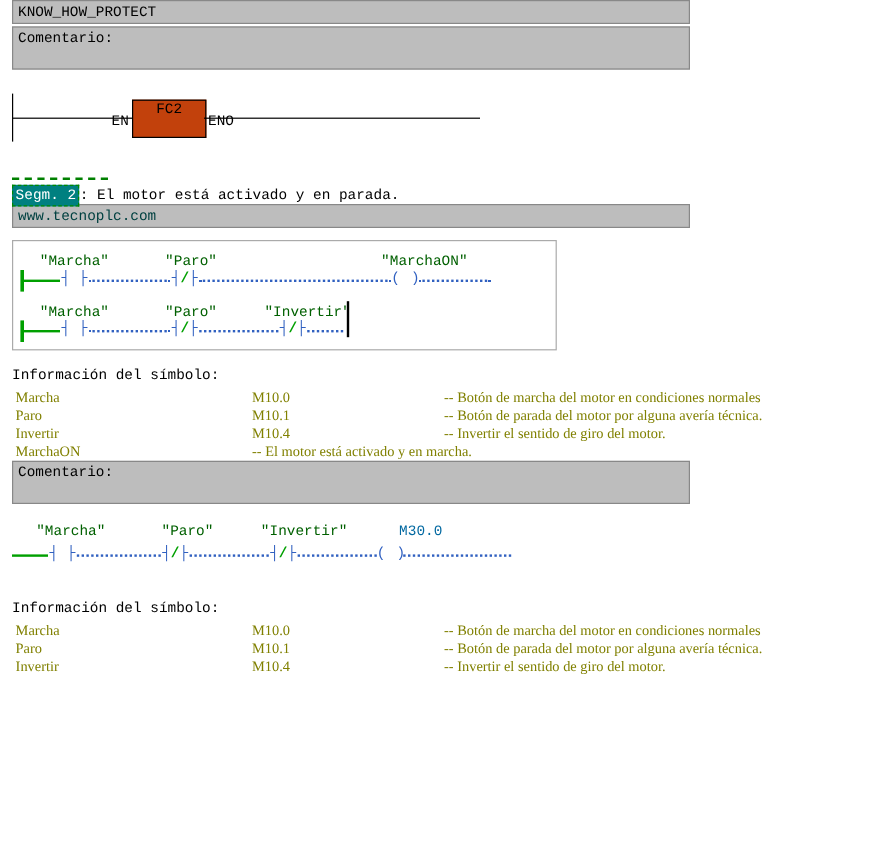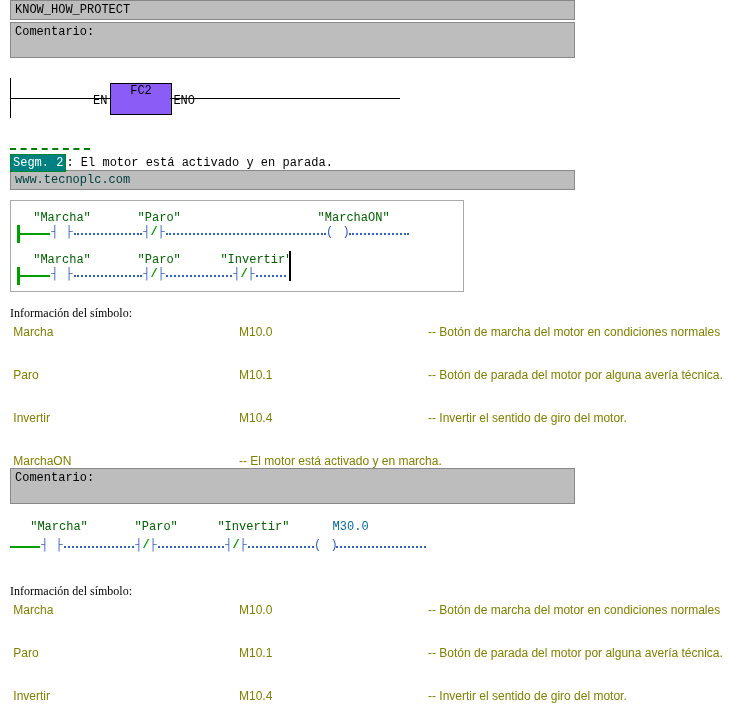--- a/index.html
+++ b/index.html
@@ -34,21 +34,21 @@
     margin: 20px 0 10px 0;
     position: relative;
     height: 60px;
     width: 560px;
   }
   .fc-rail { position:absolute; left:0; top:0; bottom:auto; width:1px; height:40px; background:#000; }
   .fc-line-left { position:absolute; left:0; top:20px; width:100px; border-top:1px solid #000; }
   .fc-line-right { position:absolute; left:160px; top:20px; width:230px; border-top:1px solid #000; }
   .fc-rect {
     position:absolute; left:100px; top:5px; width:60px; height:30px;
-    border:1px solid #000; background:#8b5cf6; text-align:center;
+    border:1px solid #000; background:#c2410c; text-align:center;
   }
   .fc-name { text-align:center; }
   .fc-en { position:absolute; left:-18px; top:10px; }
   .fc-eno { position:absolute; right:-24px; top:10px; }
 
   .ladder-box {
     border: 1px solid #aaa;
     padding: 10px 6px 6px 6px;
     width: 440px;
     margin-bottom: 14px;
@@ -65,22 +65,22 @@
   }
   .contact .br { color:#3060c0; }
   .contact .slash { color:#00a000; font-weight:bold; }
   .coil {
     position:absolute; top:0; color:#3060c0; letter-spacing:1px;
   }
   .end-bar {
     position:absolute; top:2px; width:0; border-left:2px solid #000; height:30px;
   }
 
-  .section-label { margin: 10px 0 4px 0; font-family: Liberation Serif, serif; }
-  .symbol-table { display:grid; grid-template-columns: 200px 160px 380px; color:#808000; font-family:Liberation Sans, sans-serif; font-size:12px;gap:29px; }
+  .section-label { margin: 10px 0 4px 0; }
+  .symbol-table { display:grid; grid-template-columns: 200px 160px 380px; color:#808000; font-family:Liberation Serif, serif; font-size:12px; }
   .symbol-table div { white-space: pre; }
 
   .rung-plain { position:relative; height:18px; width:560px; margin:4px 0; }
 </style>
 </head>
 <body>
 <div class="container">
 
 <div class="gray-box">
   <span>KNOW_HOW_PROTECT</span>

